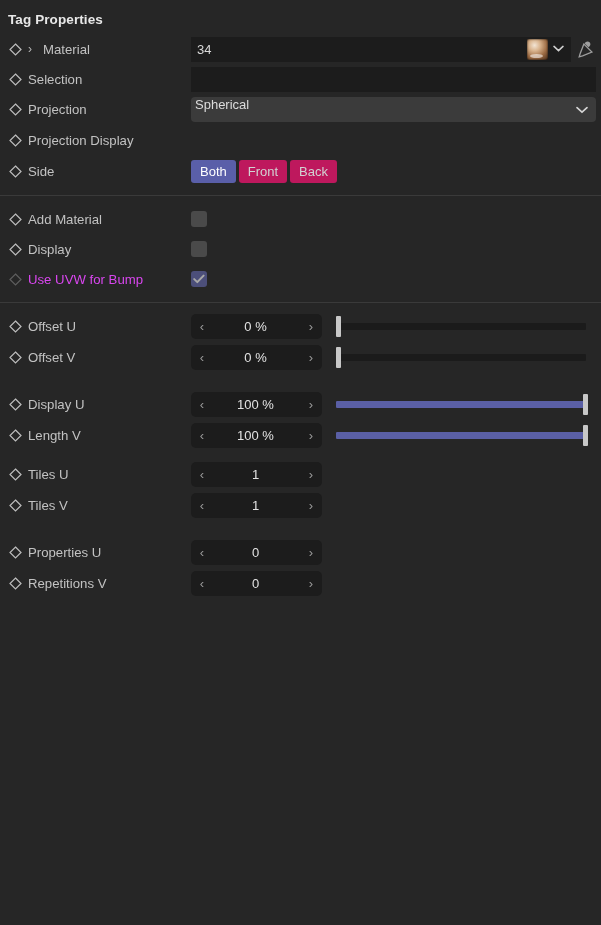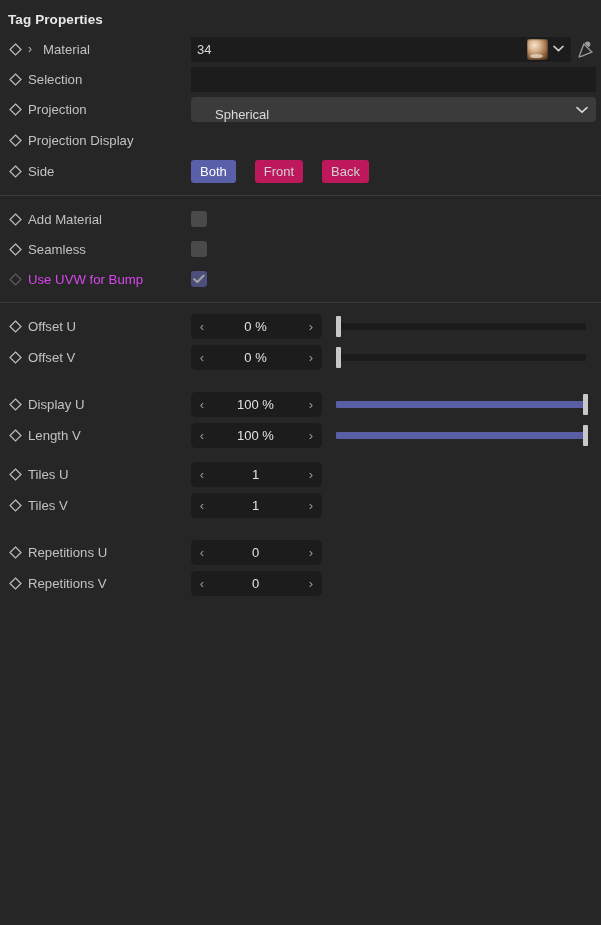--- a/index.html
+++ b/index.html
@@ -134,39 +134,39 @@
     justify-content: center;
   }
 
   
   .dropdown {
     width: 405px;
     height: 25px;
     background: #3b3b3b;
     border-radius: 4px;
     display: flex;
-    align-items: flex-end;
-    padding: 0 24px;
+    align-items: flex-start;
+    padding: 0 4px;
     font-size: 13px;
     color: #dcdcdc;
     position: relative;
   }
   .dropdown .dd-caret {
     position: absolute;
     right: 8px;
     top: 0;
     height: 25px;
     display: flex;
     align-items: center;
   }
 
   
   .segmented {
     display: flex;
-    gap: 19px;
+    gap: 3px;
     height: 23px;
   }
   .seg {
     background: #be185d;
     color: #d2d2d2;
     font-size: 13px;
     padding: 0 9px;
     display: flex;
     align-items: center;
     justify-content: center;
@@ -384,21 +384,21 @@
 
 
   <div class="row">
     <div class="key-diamond">
       <svg width="13" height="13" viewBox="0 0 13 13">
           <path d="M6.5 1 L12 6.5 L6.5 12 L1 6.5 Z" fill="none" stroke="#bdbdbd" stroke-width="1.2"></path>
         </svg>
     </div>
     <div class="label-col">
       <div class="row-label">
-        <span>Seamless</span>
+        <span>Display</span>
       </div>
     </div>
     <div class="checkbox"></div>
   </div>
 
   <div class="row">
     <div class="key-diamond">
       <svg width="13" height="13" viewBox="0 0 13 13">
           <path d="M6.5 1 L12 6.5 L6.5 12 L1 6.5 Z" fill="none" stroke="#5e5e5e" stroke-width="1.2"></path>
         </svg>
@@ -554,21 +554,21 @@
   <div class="gap-16"></div>
 
   <div class="row tall">
     <div class="key-diamond">
       <svg width="13" height="13" viewBox="0 0 13 13">
           <path d="M6.5 1 L12 6.5 L6.5 12 L1 6.5 Z" fill="none" stroke="#bdbdbd" stroke-width="1.2"></path>
         </svg>
     </div>
     <div class="label-col">
       <div class="row-label">
-        <span>Repetitions U</span>
+        <span>Properties U</span>
       </div>
     </div>
     <div class="stepper">
       <span class="arrow">‹</span>
       <span class="val">0</span>
       <span class="arrow">›</span>
     </div>
   </div>
 
   <div class="row tall">

